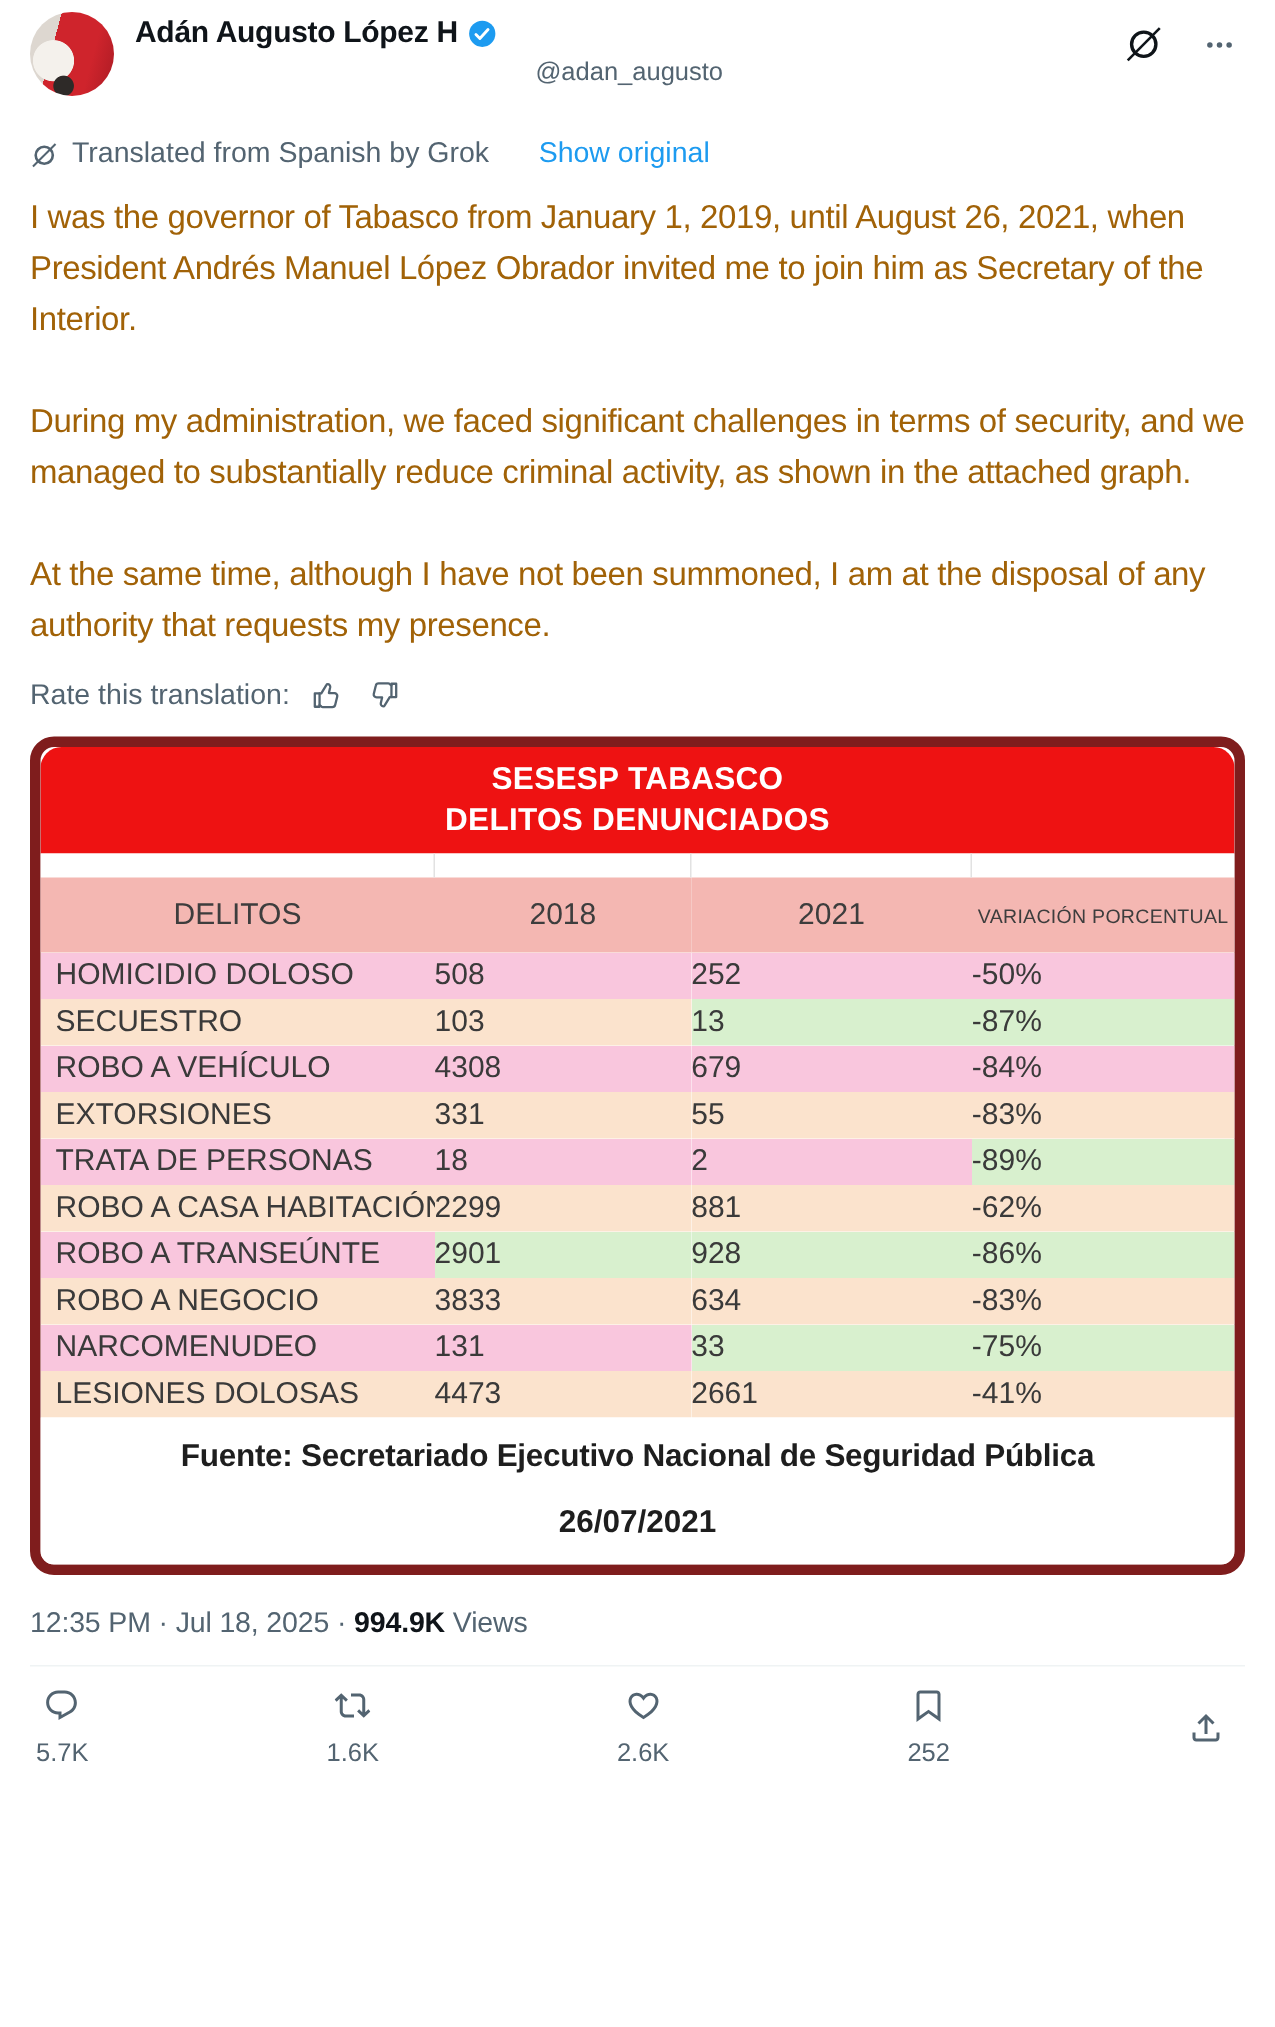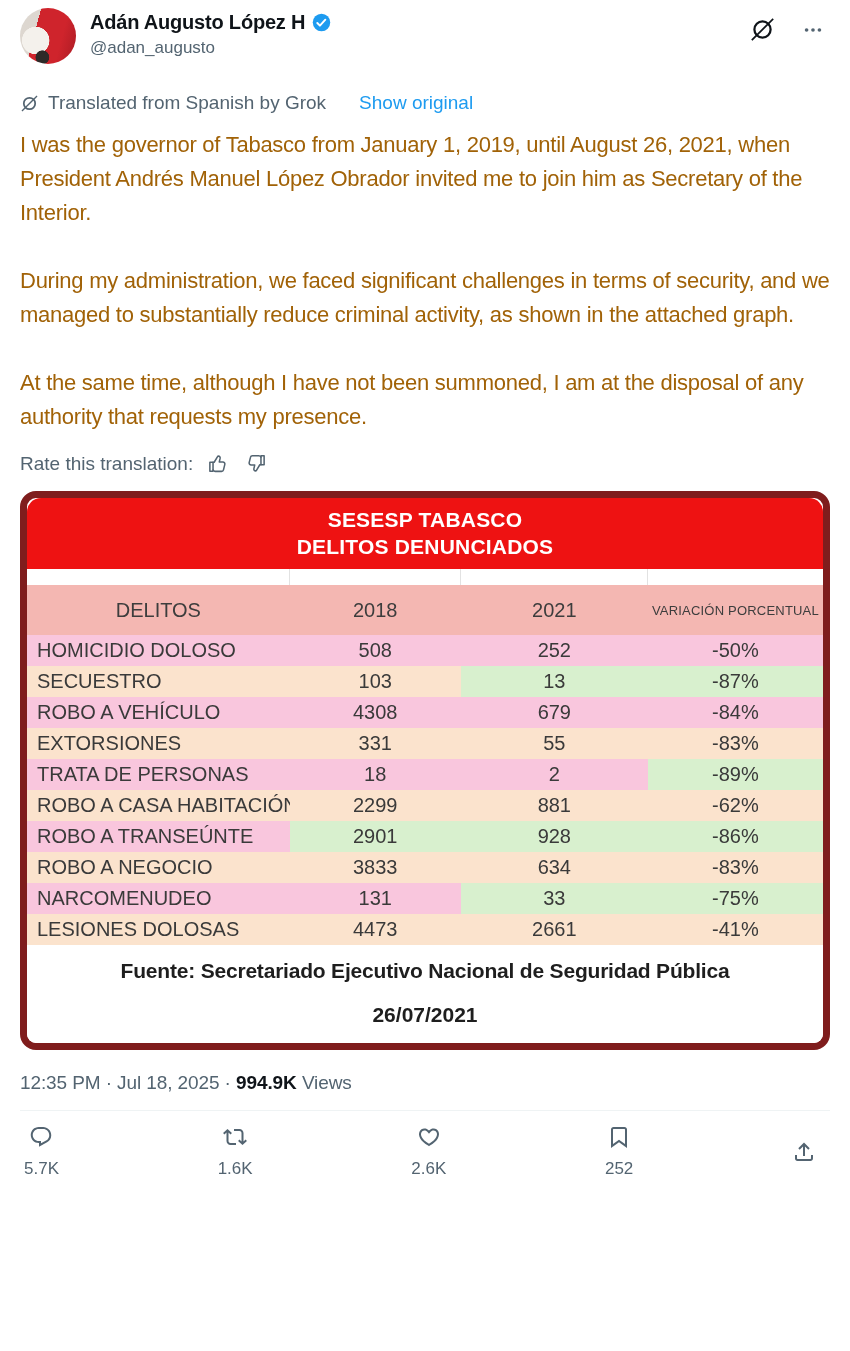--- a/index.html
+++ b/index.html
@@ -13,21 +13,21 @@
 
   
   .tweet-header { display:flex; align-items:flex-start; }
   .avatar {
     width:56px; height:56px; border-radius:50%; flex:0 0 56px; margin-right:14px;
     background:
       radial-gradient(circle at 40% 88%, #2e2a28 0 11%, rgba(0,0,0,0) 12%),
       radial-gradient(circle at 28% 58%, #f4f1ec 0 26%, rgba(0,0,0,0) 27%),
       linear-gradient(105deg, #ddd7d0 0 30%, #cf242c 30% 70%, #ab1b24 100%);
   }
-  .names { flex:1 1 auto; padding-top:3px; }
+  .names { flex:1 1 auto; padding-top:3px;text-align:center; }
   .name-row { display:flex; align-items:center; gap:6px; }
   .display-name { font-size:20px; font-weight:bold; letter-spacing:-0.2px; }
   .handle { font-size:17px; color:#536471; margin-top:4px; }
   .header-icons { display:flex; align-items:center; gap:26px; padding:8px 6px 0 0; }
   .icon-btn { border:none; background:none; padding:0; cursor:pointer; color:#0f1419; line-height:0; }
 
   
   .translation-row { display:flex; align-items:center; gap:9px; margin-top:28px;
     font-size:19px; color:#536471; }
   .show-original { color:var(--blue); cursor:pointer;margin-left:24px; }
@@ -60,21 +60,21 @@
 
   table.crime-table { width:100%; border-collapse:collapse; table-layout:fixed; }
   .crime-table col.c1 { width:33%; } .crime-table col.c2 { width:21.5%; }
   .crime-table col.c3 { width:23.5%; } .crime-table col.c4 { width:22%; }
   .crime-table thead th {
     background:var(--salmon); height:50px; font-weight:400; color:#3d3d3d;
     font-size:20px; text-align:center; padding:0;
   }
   .crime-table thead th.small { font-size:13px; line-height:15px; letter-spacing:0.2px; }
   .crime-table tbody td {
-    height:31px; padding:0; text-align:center; font-size:20px; color:#3a3a3a;
+    height:31px; padding:0; text-align:left; font-size:20px; color:#3a3a3a;
     white-space:nowrap; overflow:hidden;
   }
   .crime-table tbody td.label-cell { text-align:left; padding-left:10px; }
   .c-pink  { background:var(--pink); }
   .c-peach { background:var(--peach); }
   .c-green { background:var(--green); }
 
   .table-footer { background:#fff; text-align:center; padding:14px 0 16px 0; color:#1e1e1e; }
   .fuente { font-size:21px; font-weight:600; letter-spacing:-0.2px; }
   .fecha  { font-size:21px; font-weight:700; margin-top:20px; }

